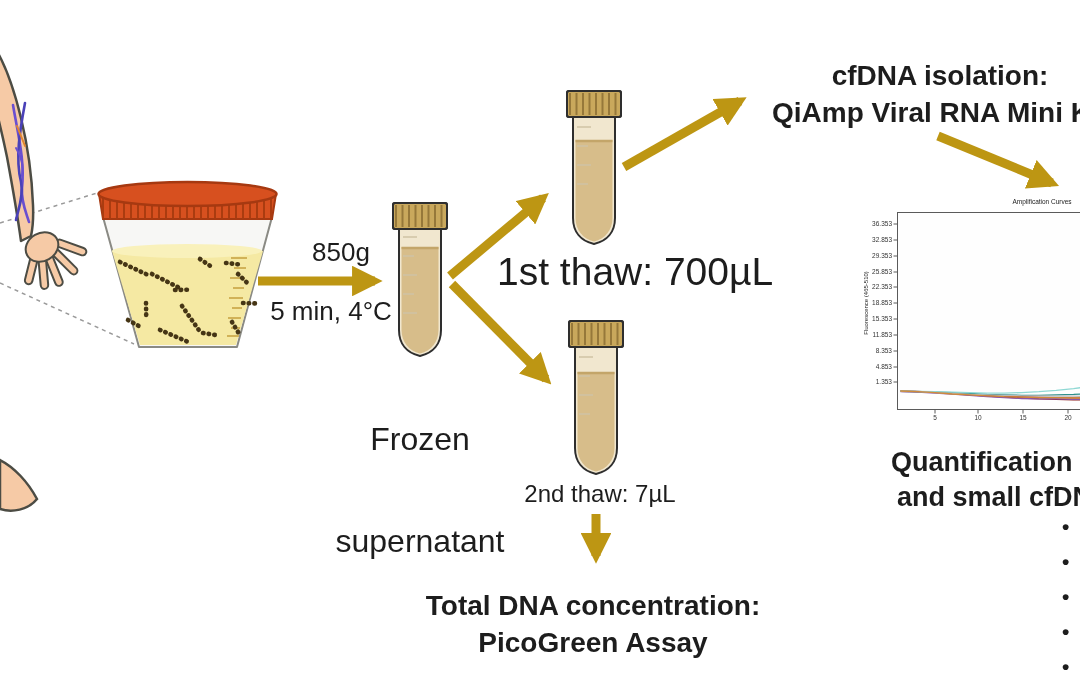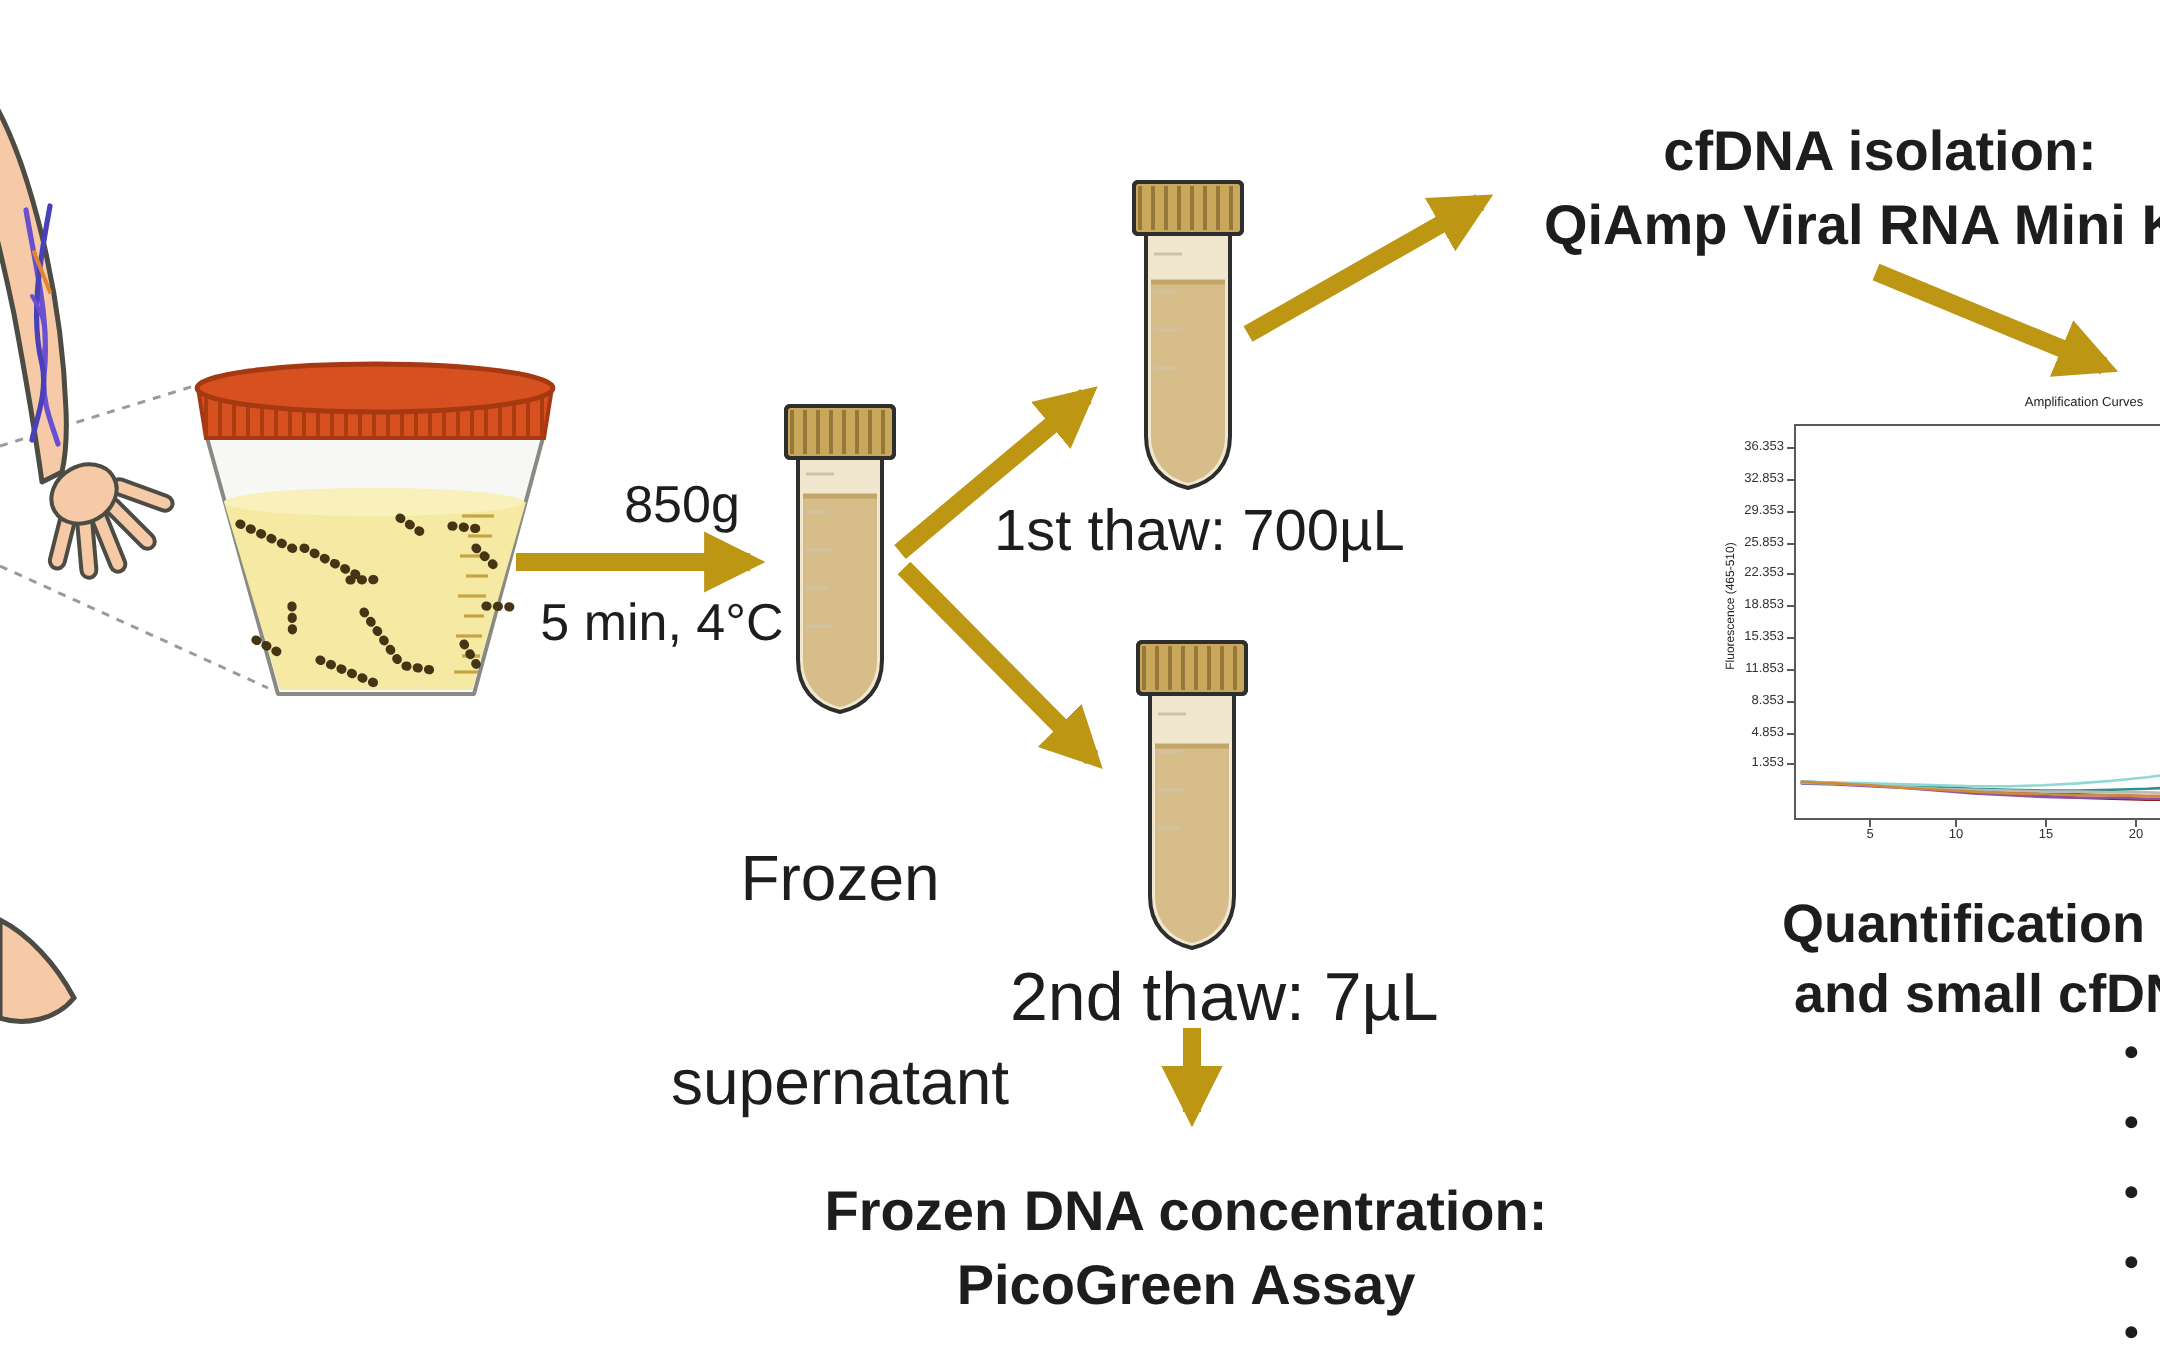--- a/index.html
+++ b/index.html
@@ -187,25 +187,25 @@
 </svg>
 
 <div class="lbl step" style="left:286px;top:237px;width:110px;text-align:center;">850g</div>
 <div class="lbl step" style="left:236px;top:296px;width:190px;text-align:center;">5 min, 4°C</div>
 
 <div class="lbl caption" style="left:330px;top:354px;width:180px;">
   <div>Frozen</div>
   <div>supernatant</div>
 </div>
 
-<div class="lbl" style="left:497px;top:250px;font-size:29px;">1st thaw: 700µL</div>
-<div class="lbl" style="left:505px;top:480px;width:190px;text-align:center;font-size:34px;">2nd thaw: 7µL</div>
+<div class="lbl" style="left:497px;top:250px;font-size:39px;">1st thaw: 700µL</div>
+<div class="lbl" style="left:505px;top:480px;width:190px;text-align:center;font-size:24px;">2nd thaw: 7µL</div>
 
 <div class="lbl heading" style="left:405px;top:587px;width:376px;">
-  <div>Frozen DNA concentration:</div>
+  <div>Total DNA concentration:</div>
   <div>PicoGreen Assay</div>
 </div>
 
 <div class="lbl heading" style="left:758px;top:57px;width:364px;">
   <div>cfDNA isolation:</div>
   <div>QiAmp Viral RNA Mini Kit</div>
 </div>
 
 <div class="lbl quant" style="left:891px;top:447px;">Quantification of total</div>
 <div class="lbl quant" style="left:897px;top:482px;">and small cfDNA</div>

